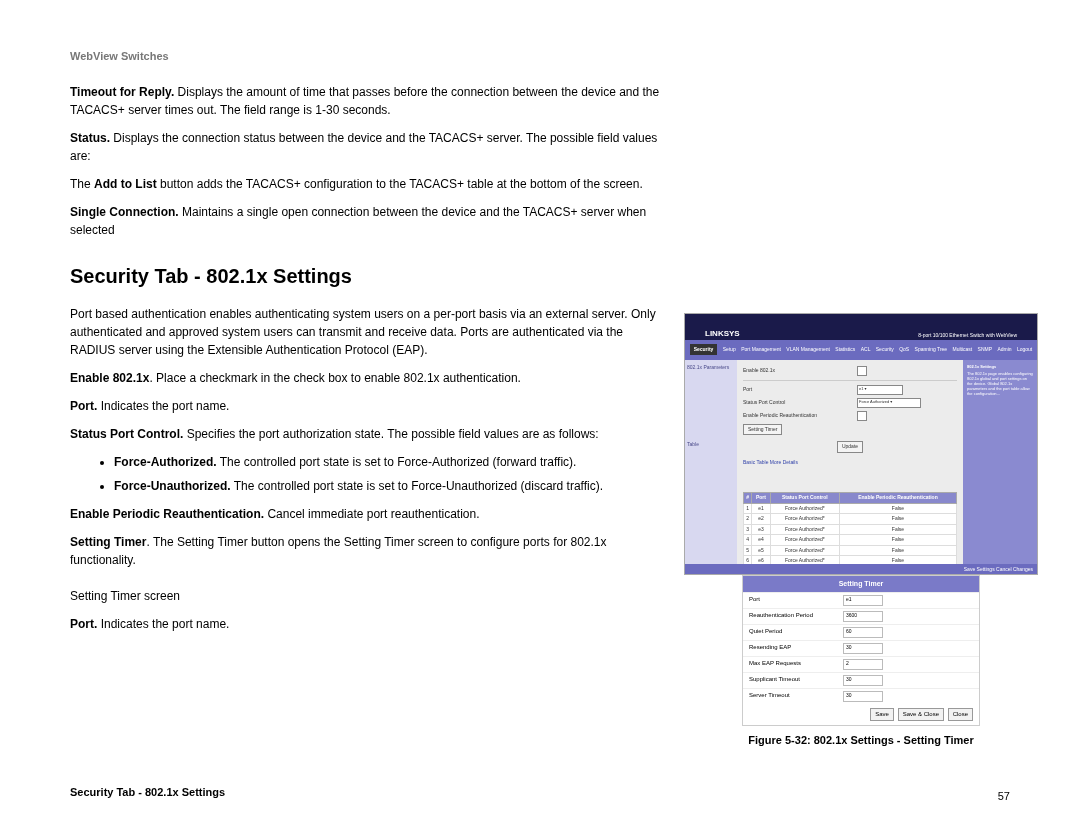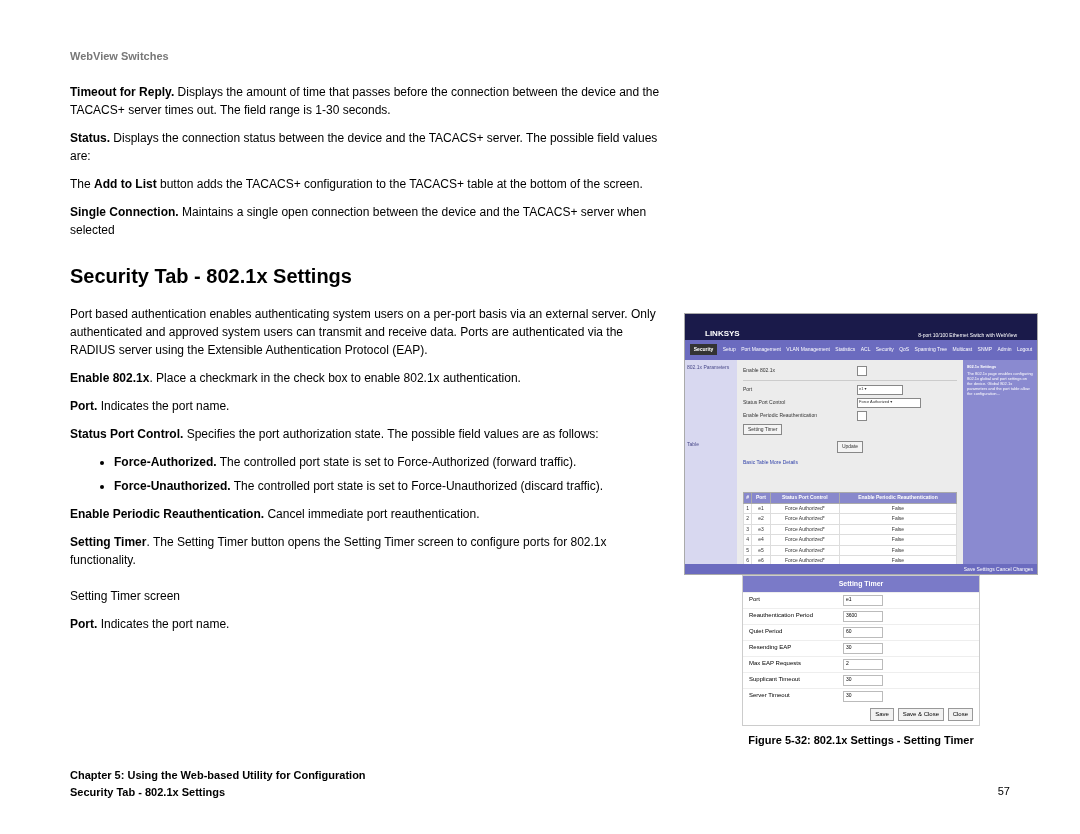--- a/index.html
+++ b/index.html
@@ -198,21 +198,21 @@
     display:inline-block;
   }
   .page-foot {
     position:absolute;
     left:70px;
     right:70px;
     bottom:34px;
     font-size:11px;
   }
   .page-foot .chap { font-weight:bold; }
-  .page-foot .pnum { position:absolute;right:0;top:16px; }
+  .page-foot .pnum { position:absolute;right:0;top:4px; }
 </style>
 </head>
 <body>
 
 <div class="page">
   <div class="header-small">WebView Switches</div>
 
   <div class="content-wrap">
     <div class="left-col">
 
@@ -418,17 +418,16 @@
           <span class="b">Save &amp; Close</span>
           <span class="b">Close</span>
         </div>
       </div>
       <div class="figcap">Figure 5-32: 802.1x Settings - Setting Timer</div>
 
     </div>
   </div>
 
   <div class="page-foot">
-    <div class="chap">Chapter 5: Using the Web-based Utility for Configuration</div>
     <div class="chap">Security Tab - 802.1x Settings</div>
     <div class="pnum">57</div>
   </div>
 </div>
 
 </body></html>

